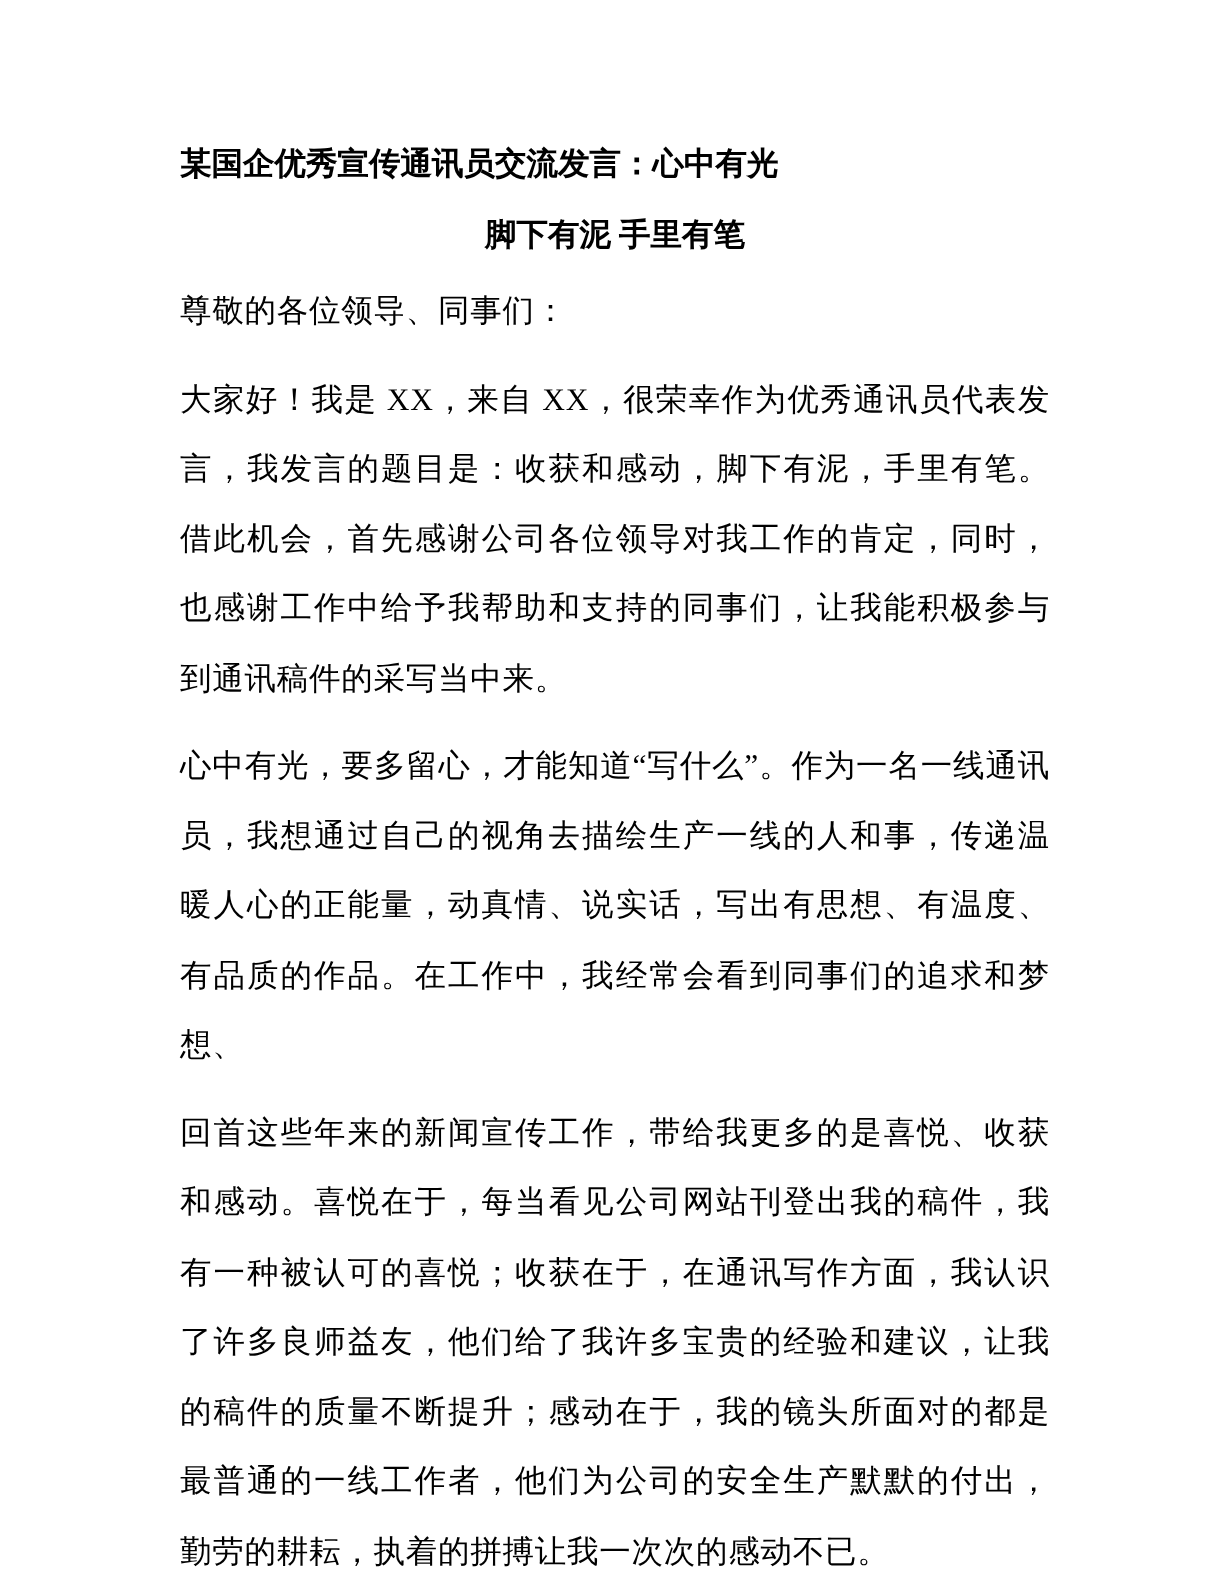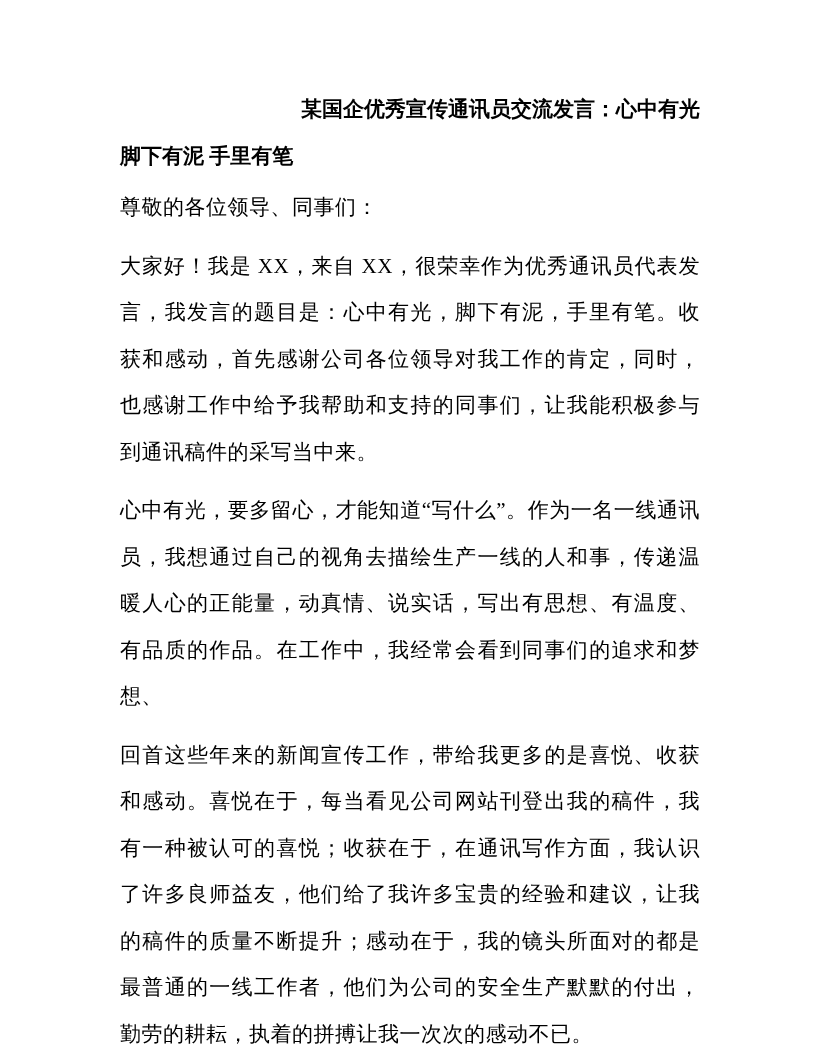--- a/index.html
+++ b/index.html
@@ -14,28 +14,28 @@
     background: #ffffff;
     box-sizing: border-box;
     padding: 86px 116px 0 120px;
     font-family: "Liberation Serif", "DejaVu Serif", serif;
     color: #000000;
     overflow: hidden;
   }
   .doc-title {
     font-size: 21px;
     font-weight: bold;
-    text-align: right;
+    text-align: left;
     line-height: 47px;
     margin: 0;
   }
   .doc-subtitle {
     font-size: 21px;
     font-weight: bold;
-    text-align: left;
+    text-align: center;
     line-height: 47px;
     margin: 0 0 4px 0;
   }
   .doc-body p {
     font-size: 21px;
     line-height: 46.5px;
     text-align: justify;
     text-align-last: left;
     margin: 0 0 12px 0;
     letter-spacing: 0.5px;
@@ -45,17 +45,17 @@
   }
 </style>
 </head>
 <body>
 
 <div class="page">
   <h1 class="doc-title">某国企优秀宣传通讯员交流发言：心中有光</h1>
   <h2 class="doc-subtitle">脚下有泥 手里有笔</h2>
   <div class="doc-body">
     <p class="salutation">尊敬的各位领导、同事们：</p>
-    <p>大家好！我是 XX，来自 XX，很荣幸作为优秀通讯员代表发言，我发言的题目是：心中有光，脚下有泥，手里有笔。收获和感动，首先感谢公司各位领导对我工作的肯定，同时，也感谢工作中给予我帮助和支持的同事们，让我能积极参与到通讯稿件的采写当中来。</p>
+    <p>大家好！我是 XX，来自 XX，很荣幸作为优秀通讯员代表发言，我发言的题目是：收获和感动，脚下有泥，手里有笔。借此机会，首先感谢公司各位领导对我工作的肯定，同时，也感谢工作中给予我帮助和支持的同事们，让我能积极参与到通讯稿件的采写当中来。</p>
     <p>心中有光，要多留心，才能知道“写什么”。作为一名一线通讯员，我想通过自己的视角去描绘生产一线的人和事，传递温暖人心的正能量，动真情、说实话，写出有思想、有温度、有品质的作品。在工作中，我经常会看到同事们的追求和梦想、</p>
     <p>回首这些年来的新闻宣传工作，带给我更多的是喜悦、收获和感动。喜悦在于，每当看见公司网站刊登出我的稿件，我有一种被认可的喜悦；收获在于，在通讯写作方面，我认识了许多良师益友，他们给了我许多宝贵的经验和建议，让我的稿件的质量不断提升；感动在于，我的镜头所面对的都是最普通的一线工作者，他们为公司的安全生产默默的付出，勤劳的耕耘，执着的拼搏让我一次次的感动不已。</p>
   </div>
 </div>
 
 </body></html>

